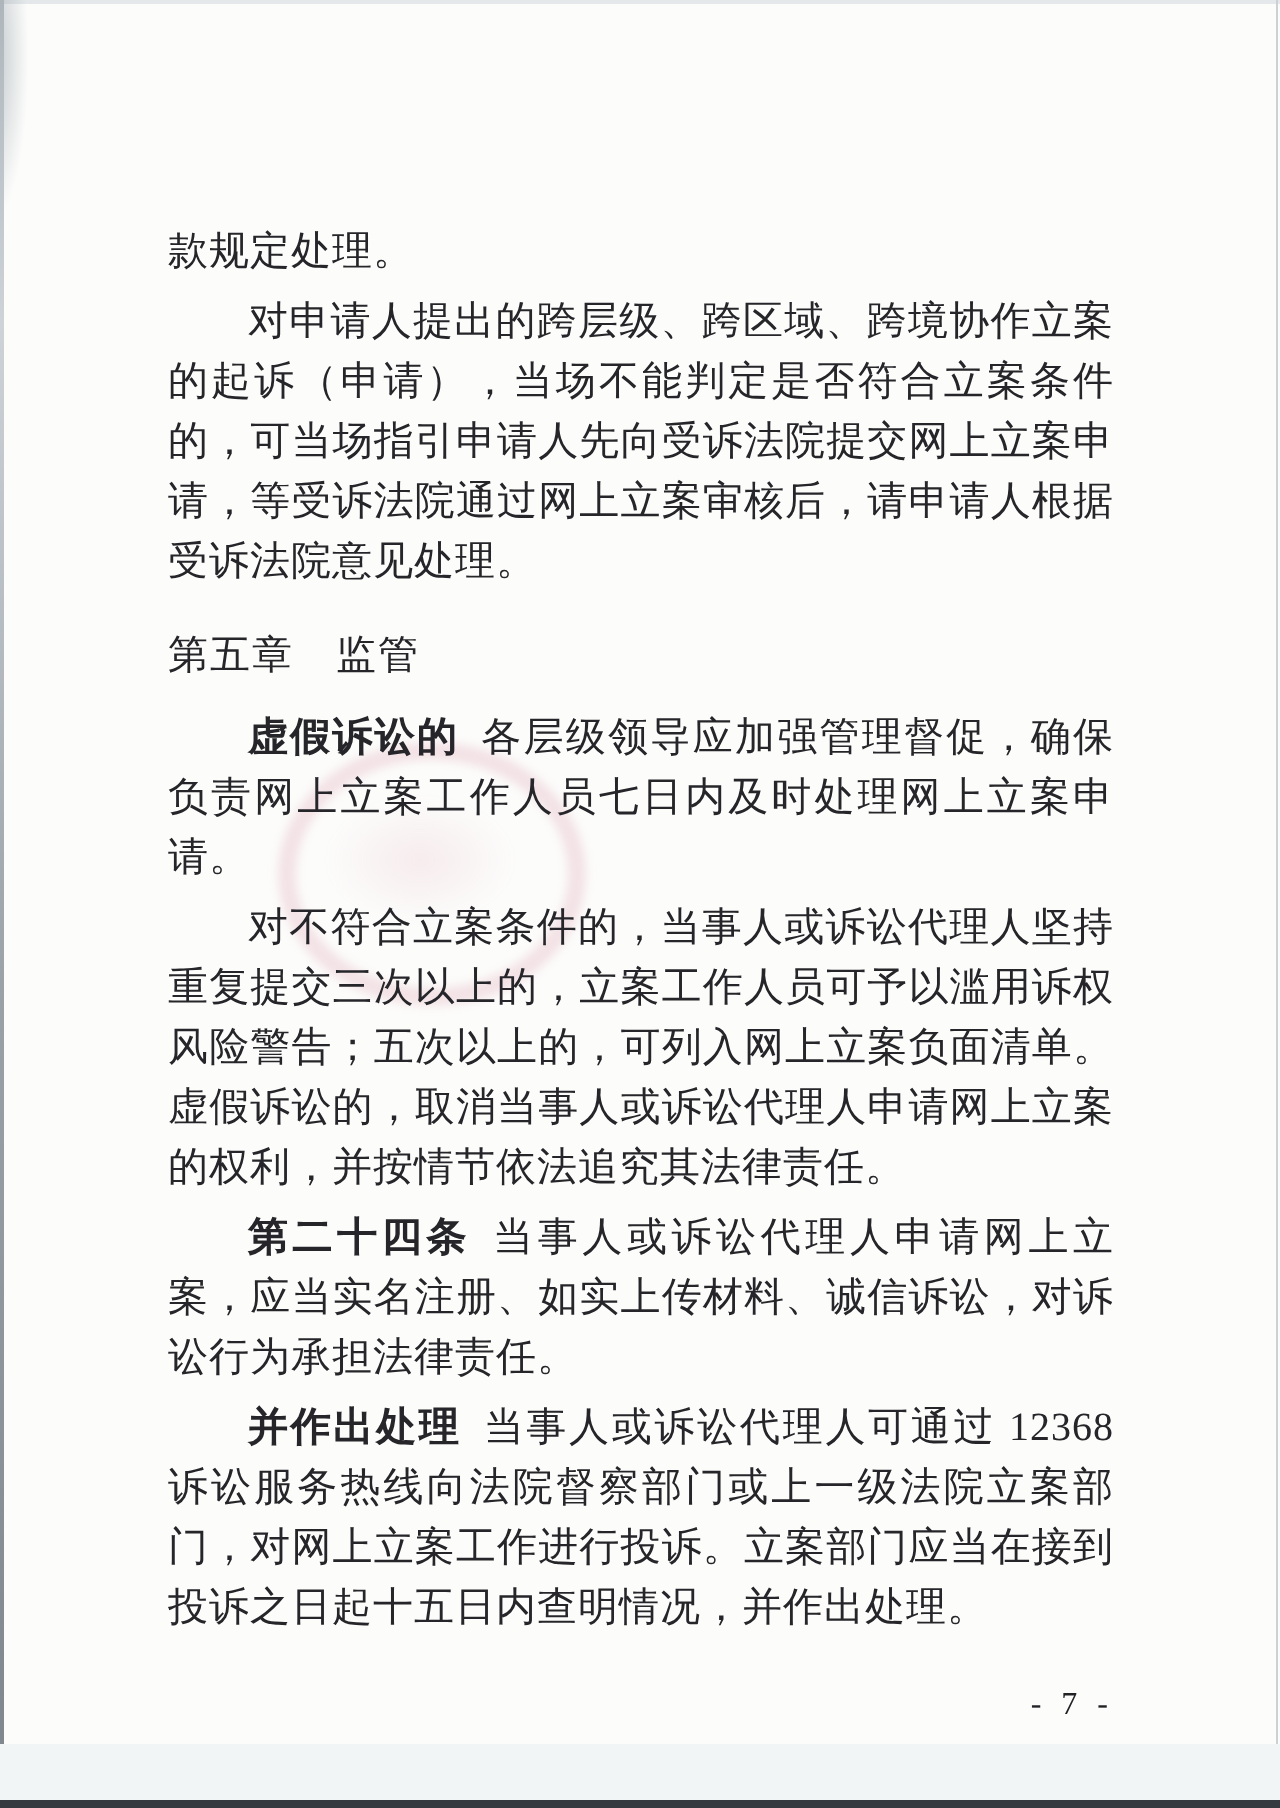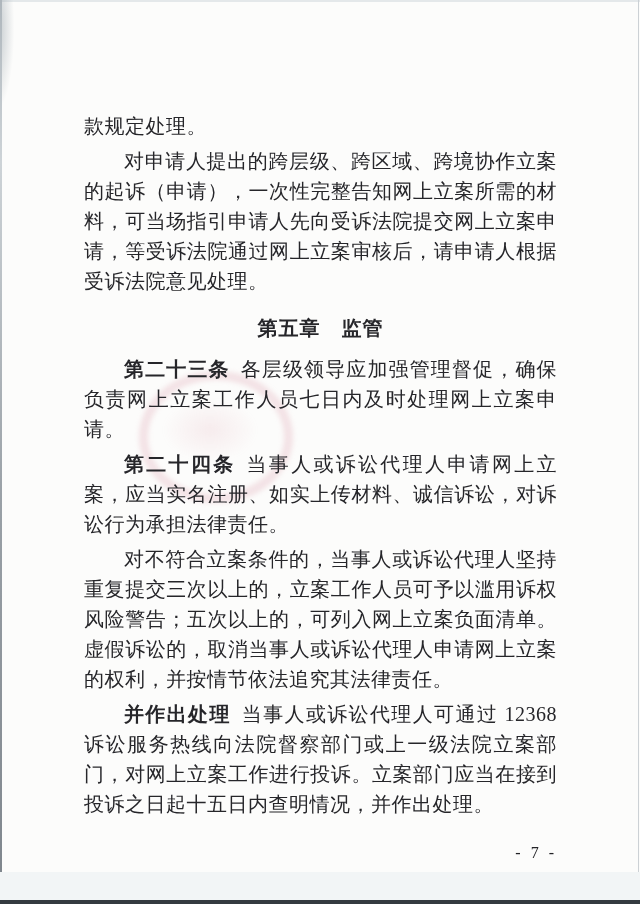--- a/index.html
+++ b/index.html
@@ -66,22 +66,21 @@
     width: 473px;
     font-size: 20px;
     line-height: 30px;
     text-align: justify;
     letter-spacing: 0.5px;
   }
   .text-column p { margin: 0 0 5px 0; }
   .indent { text-indent: 2em; }
   .no-indent { text-indent: 0; }
   .chapter {
-    font-weight: bold;
-    text-align: center;
+    font-weight: normal;
     text-indent: 0;
     font-size: 20px;
     margin: 17px 0 11px 0 !important;
     letter-spacing: 1px;
   }
   .art-num {
     font-weight: bold;
     margin-right: 0.55em;
   }
 
@@ -109,29 +108,29 @@
   <div class="bottom-strip"></div>
   <div class="bottom-line"></div>
 
   <div class="stamp-ring"></div>
   <div class="stamp-smudge"></div>
 
   <div class="text-column">
 
     <p class="no-indent">款规定处理。</p>
 
-    <p class="indent">对申请人提出的跨层级、跨区域、跨境协作立案的起诉（申请），一次性完整告知网上立案所需的材料，可当场指引申请人先向受诉法院提交网上立案申请，等受诉法院通过网上立案审核后，请申请人根据受诉法院意见处理。</p>
+    <p class="indent">对申请人提出的跨层级、跨区域、跨境协作立案的起诉（申请），当场不能判定是否符合立案条件的，可当场指引申请人先向受诉法院提交网上立案申请，等受诉法院通过网上立案审核后，请申请人根据受诉法院意见处理。</p>
 
     <h2 class="chapter">第五章　监管</h2>
 
-    <p class="indent"><span class="art-num">第二十三条</span><span>各层级领导应加强管理督促，确保负责网上立案工作人员七日内及时处理网上立案申请。</span></p>
+    <p class="indent"><span class="art-num">虚假诉讼的</span><span>各层级领导应加强管理督促，确保负责网上立案工作人员七日内及时处理网上立案申请。</span></p>
+
+    <p class="indent">对不符合立案条件的，当事人或诉讼代理人坚持重复提交三次以上的，立案工作人员可予以滥用诉权风险警告；五次以上的，可列入网上立案负面清单。虚假诉讼的，取消当事人或诉讼代理人申请网上立案的权利，并按情节依法追究其法律责任。</p>
 
     <p class="indent"><span class="art-num">第二十四条</span><span>当事人或诉讼代理人申请网上立案，应当实名注册、如实上传材料、诚信诉讼，对诉讼行为承担法律责任。</span></p>
-
-    <p class="indent">对不符合立案条件的，当事人或诉讼代理人坚持重复提交三次以上的，立案工作人员可予以滥用诉权风险警告；五次以上的，可列入网上立案负面清单。虚假诉讼的，取消当事人或诉讼代理人申请网上立案的权利，并按情节依法追究其法律责任。</p>
 
 
     <p class="indent"><span class="art-num">并作出处理</span><span>当事人或诉讼代理人可通过 12368 诉讼服务热线向法院督察部门或上一级法院立案部门，对网上立案工作进行投诉。立案部门应当在接到投诉之日起十五日内查明情况，并作出处理。</span></p>
 
   </div>
 
   <div class="page-number">- 7 -</div>
 
 </div>
 

